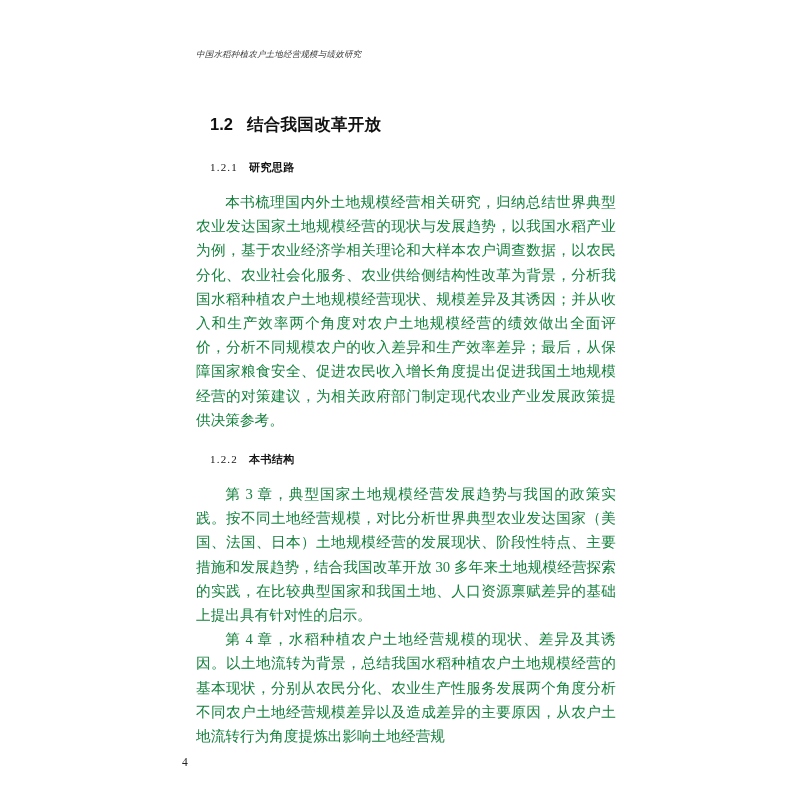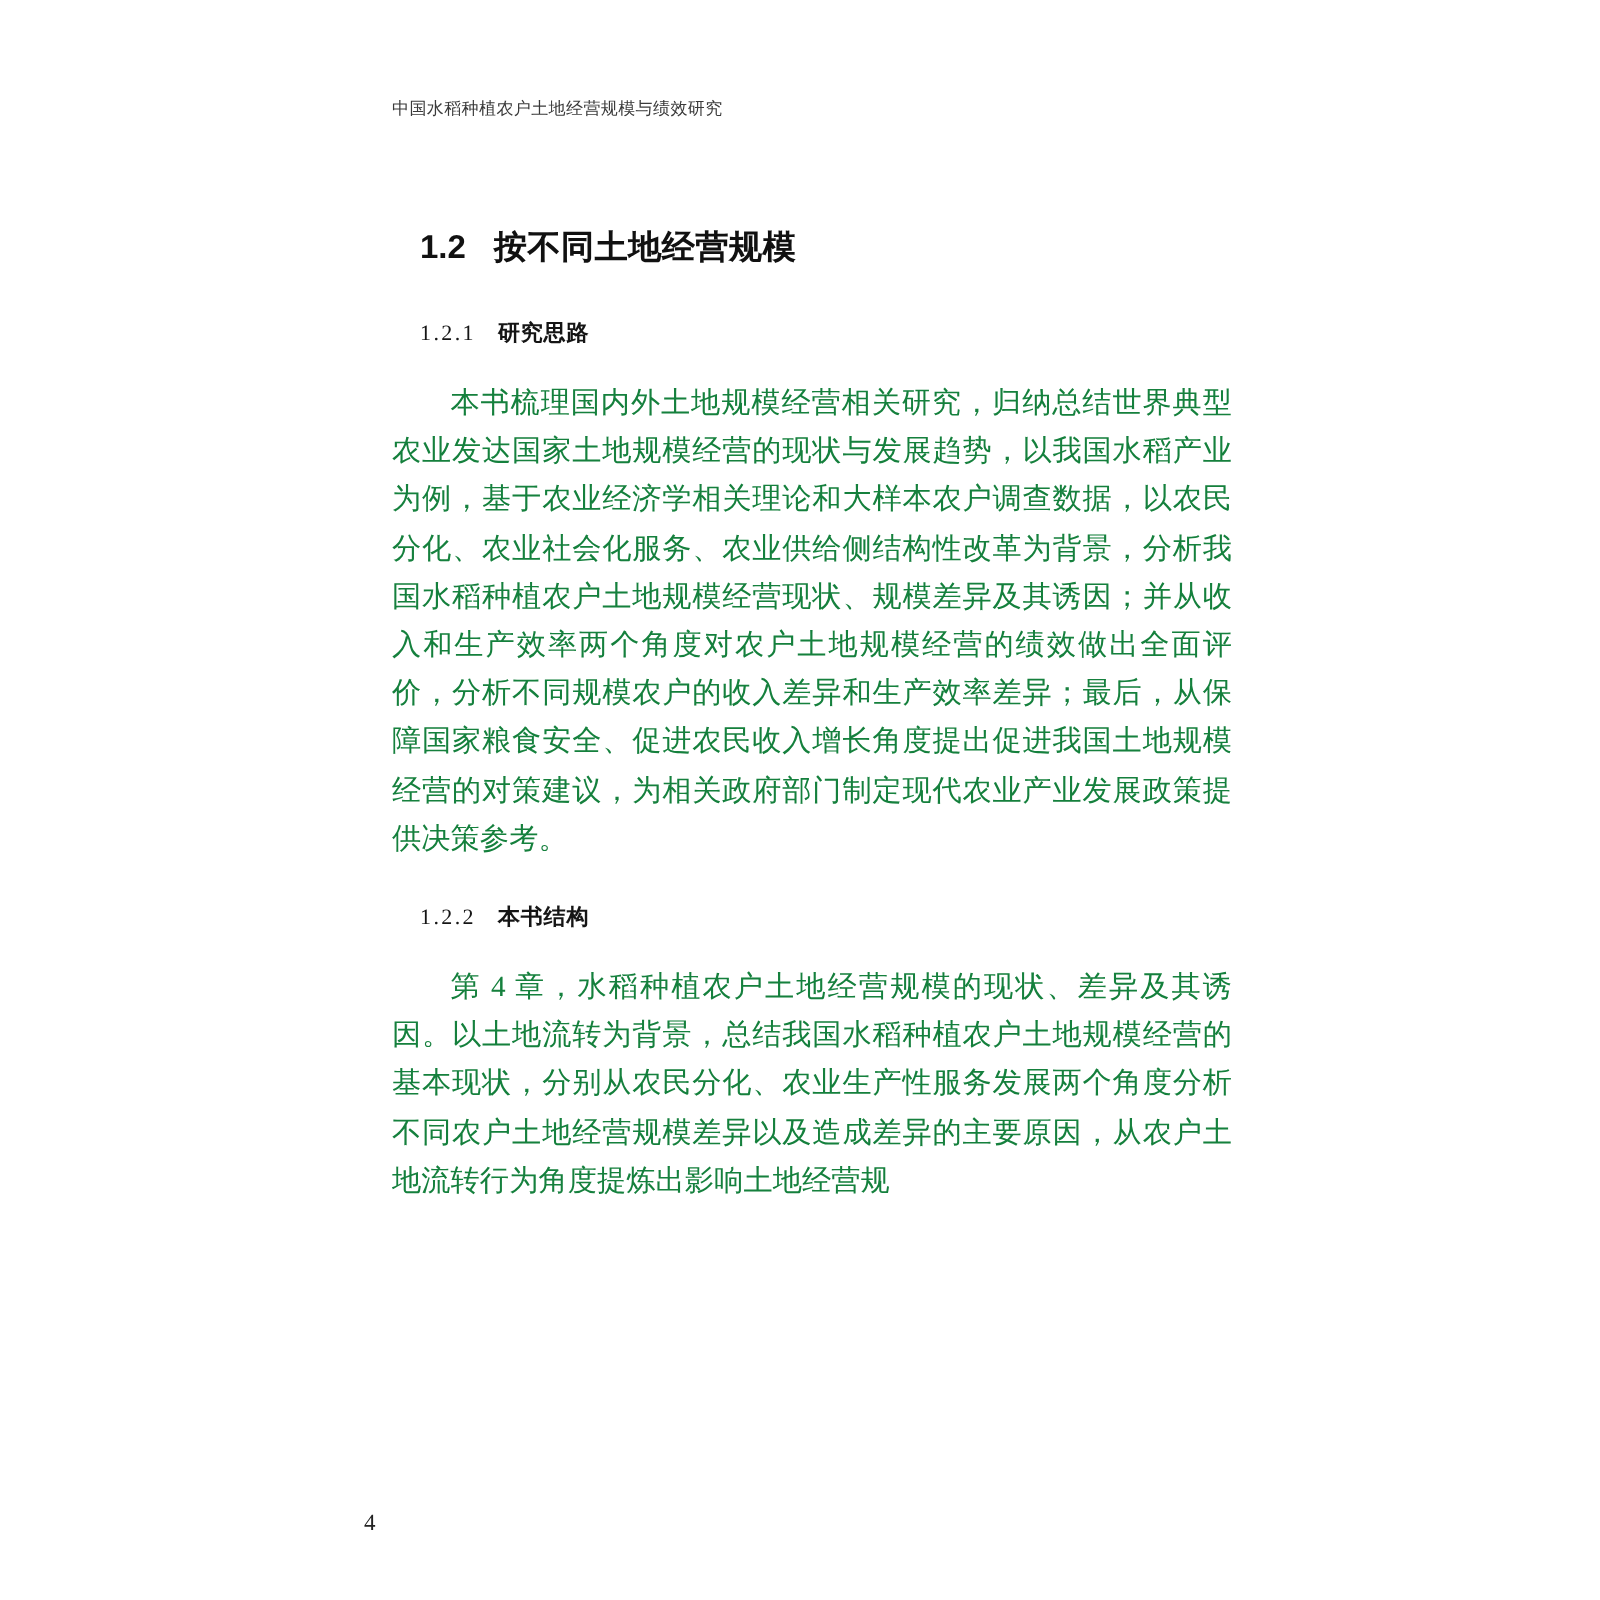--- a/index.html
+++ b/index.html
@@ -30,20 +30,21 @@
     position: absolute;
     left: 196px;
     top: 48px;
     width: 420px;
     font-family: "Liberation Sans", "DejaVu Sans", sans-serif;
     font-size: 8.5px;
     line-height: 12px;
     letter-spacing: 0.2px;
     color: #3a3a3a;
     white-space: nowrap;
+    font-style: italic;
   }
 
   
   .content {
     position: absolute;
     left: 196px;
     top: 112px;
     width: 420px;
   }
 
@@ -125,21 +126,21 @@
 </head>
 <body>
 
 <div class="page">
 
   <div class="running-header">中国水稻种植农户土地经营规模与绩效研究</div>
 
   <div class="content">
 
     <h1 class="section-heading">
-      <span class="num">1.2</span><span class="gap"></span><span>按不同土地经营规模</span>
+      <span class="num">1.2</span><span class="gap"></span><span>结合我国改革开放</span>
     </h1>
 
     <div class="sp-after-section"></div>
 
     <h2 class="subsection-heading">
       <span class="num">1.2.1</span><span class="gap"></span><span>研究思路</span>
     </h2>
 
     <div class="sp-after-sub"></div>
 
@@ -148,20 +149,21 @@
     <div class="sp-before-sub"></div>
 
     <h2 class="subsection-heading">
       <span class="num">1.2.2</span><span class="gap"></span><span>本书结构</span>
     </h2>
 
     <div class="sp-after-sub"></div>
 
 
 
+    <p class="para indent">第 3 章，典型国家土地规模经营发展趋势与我国的政策实践。按不同土地经营规模，对比分析世界典型农业发达国家（美国、法国、日本）土地规模经营的发展现状、阶段性特点、主要措施和发展趋势，结合我国改革开放 30 多年来土地规模经营探索的实践，在比较典型国家和我国土地、人口资源禀赋差异的基础上提出具有针对性的启示。</p>
 
     <p class="para indent">第 4 章，水稻种植农户土地经营规模的现状、差异及其诱因。以土地流转为背景，总结我国水稻种植农户土地规模经营的基本现状，分别从农民分化、农业生产性服务发展两个角度分析不同农户土地经营规模差异以及造成差异的主要原因，从农户土地流转行为角度提炼出影响土地经营规</p>
 
   </div>
 
   <div class="folio">4</div>
 
 </div>
 
 </body></html>

